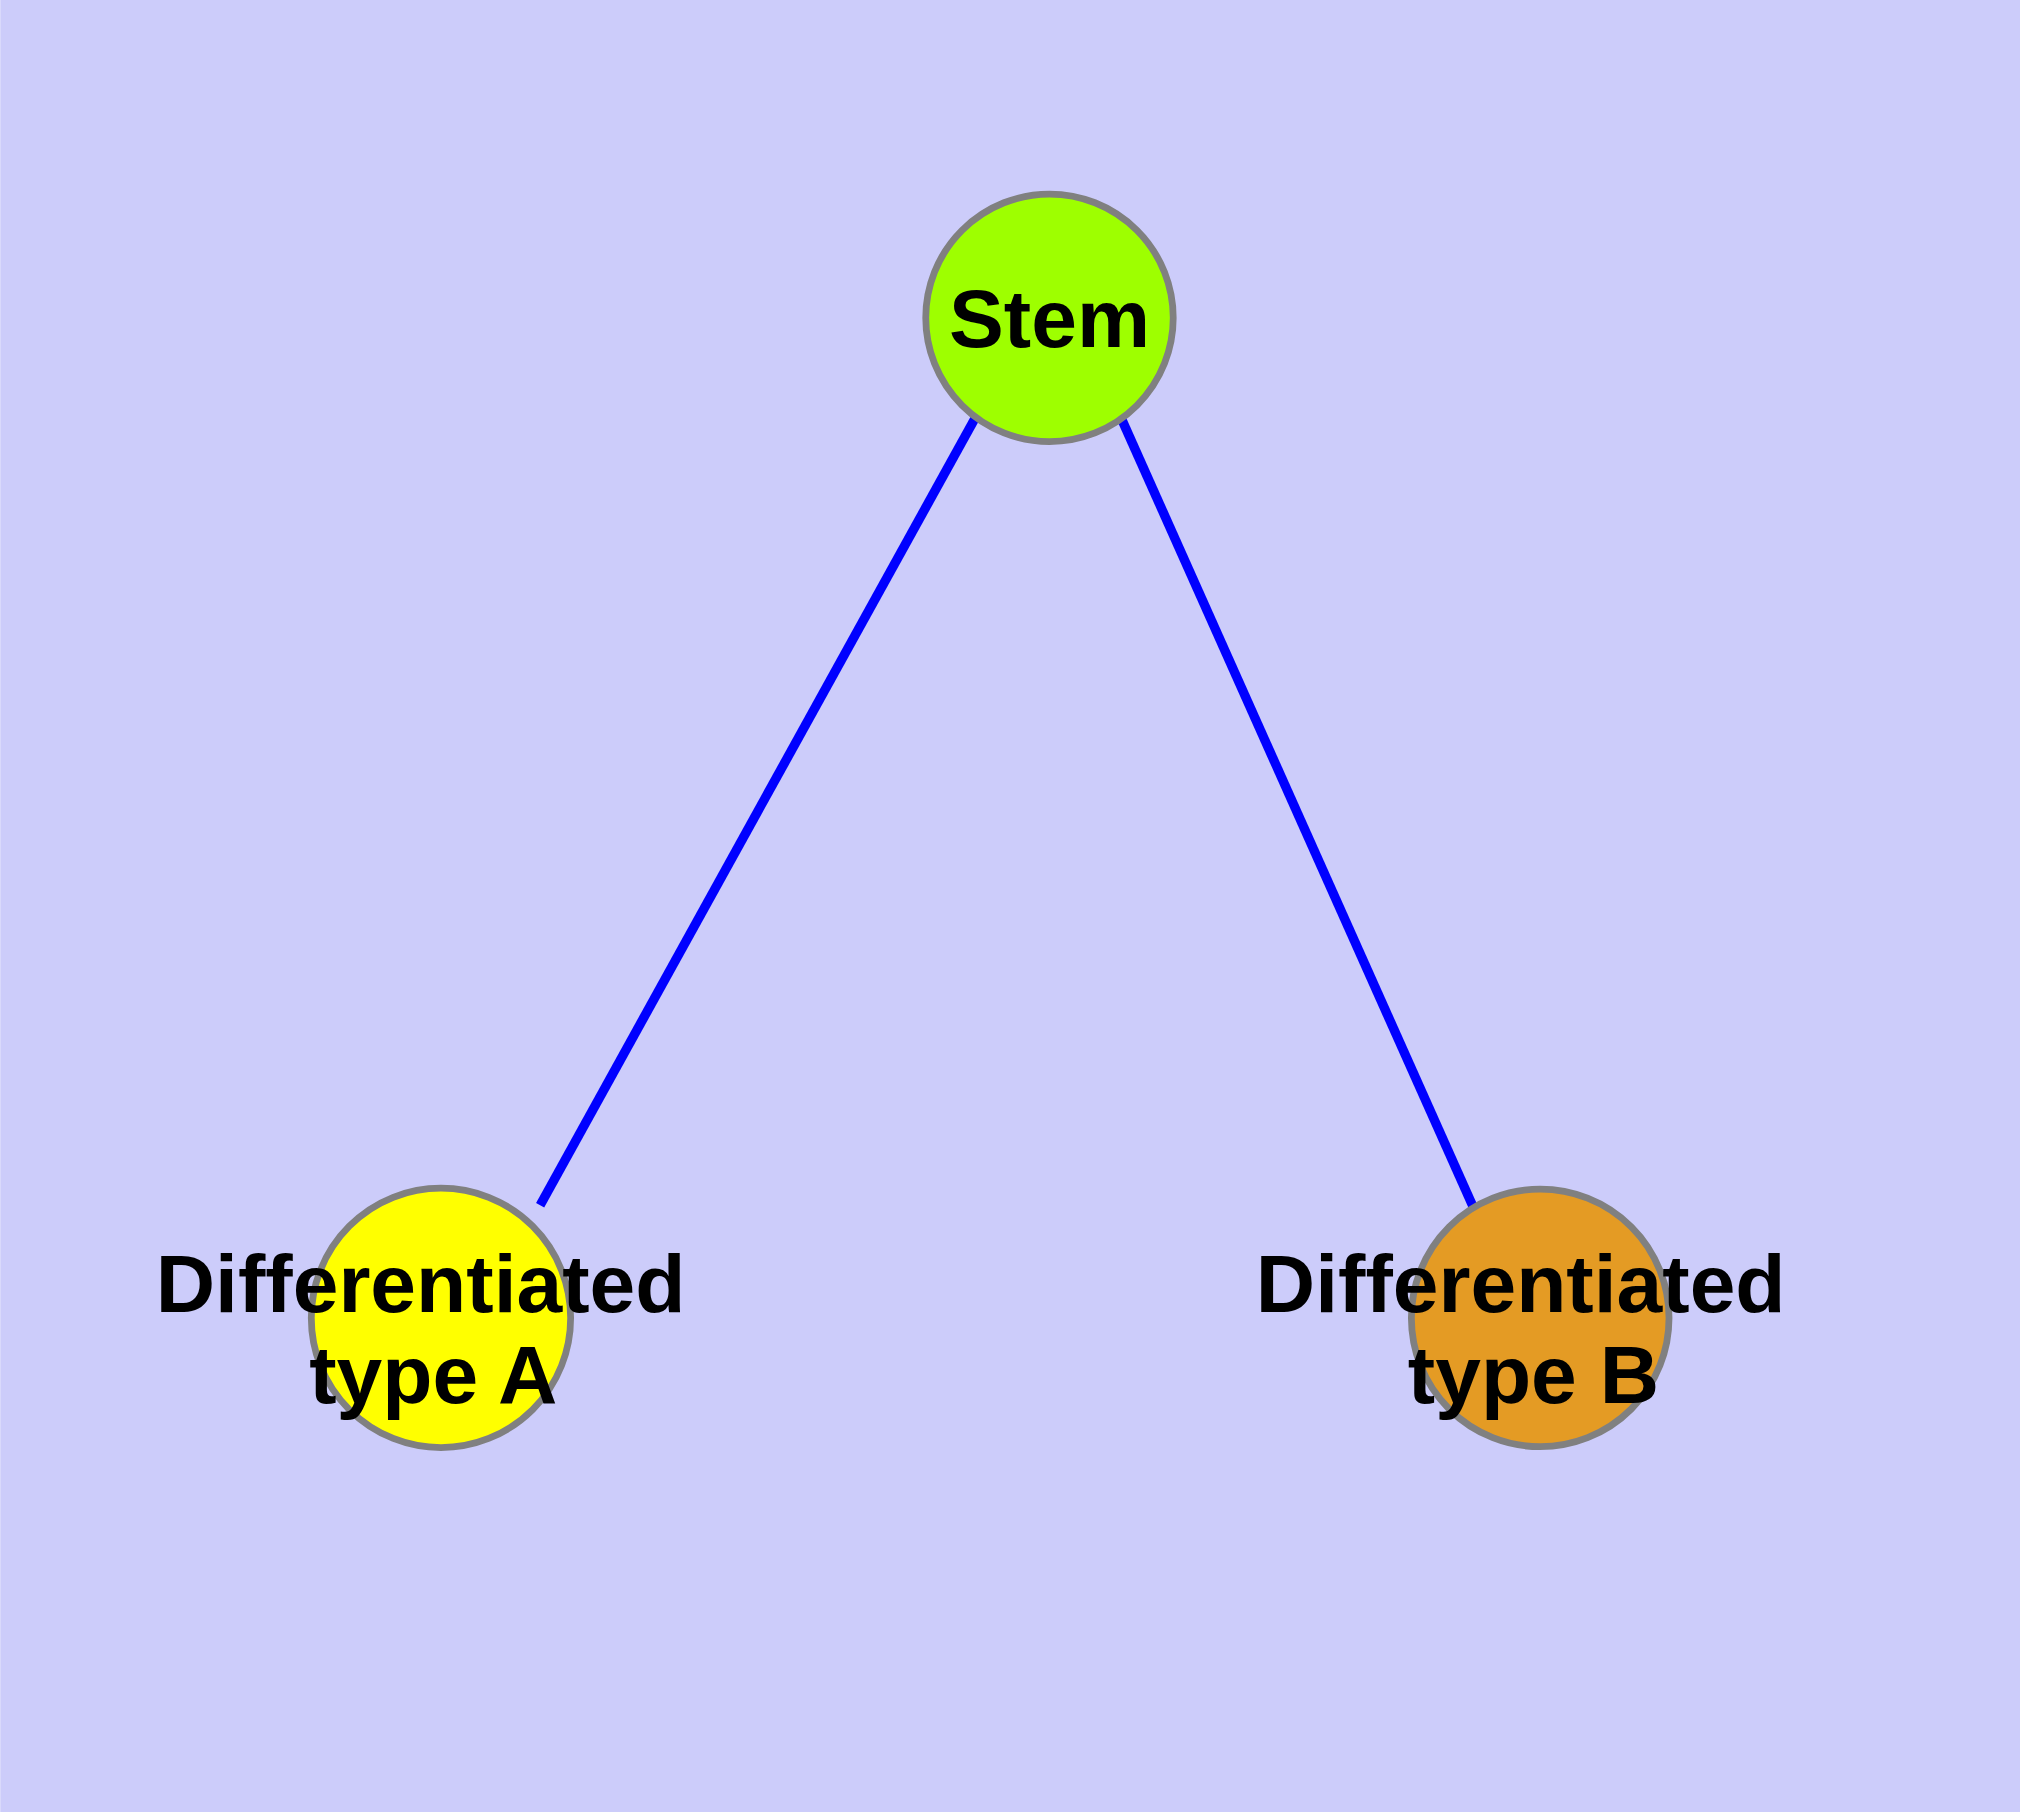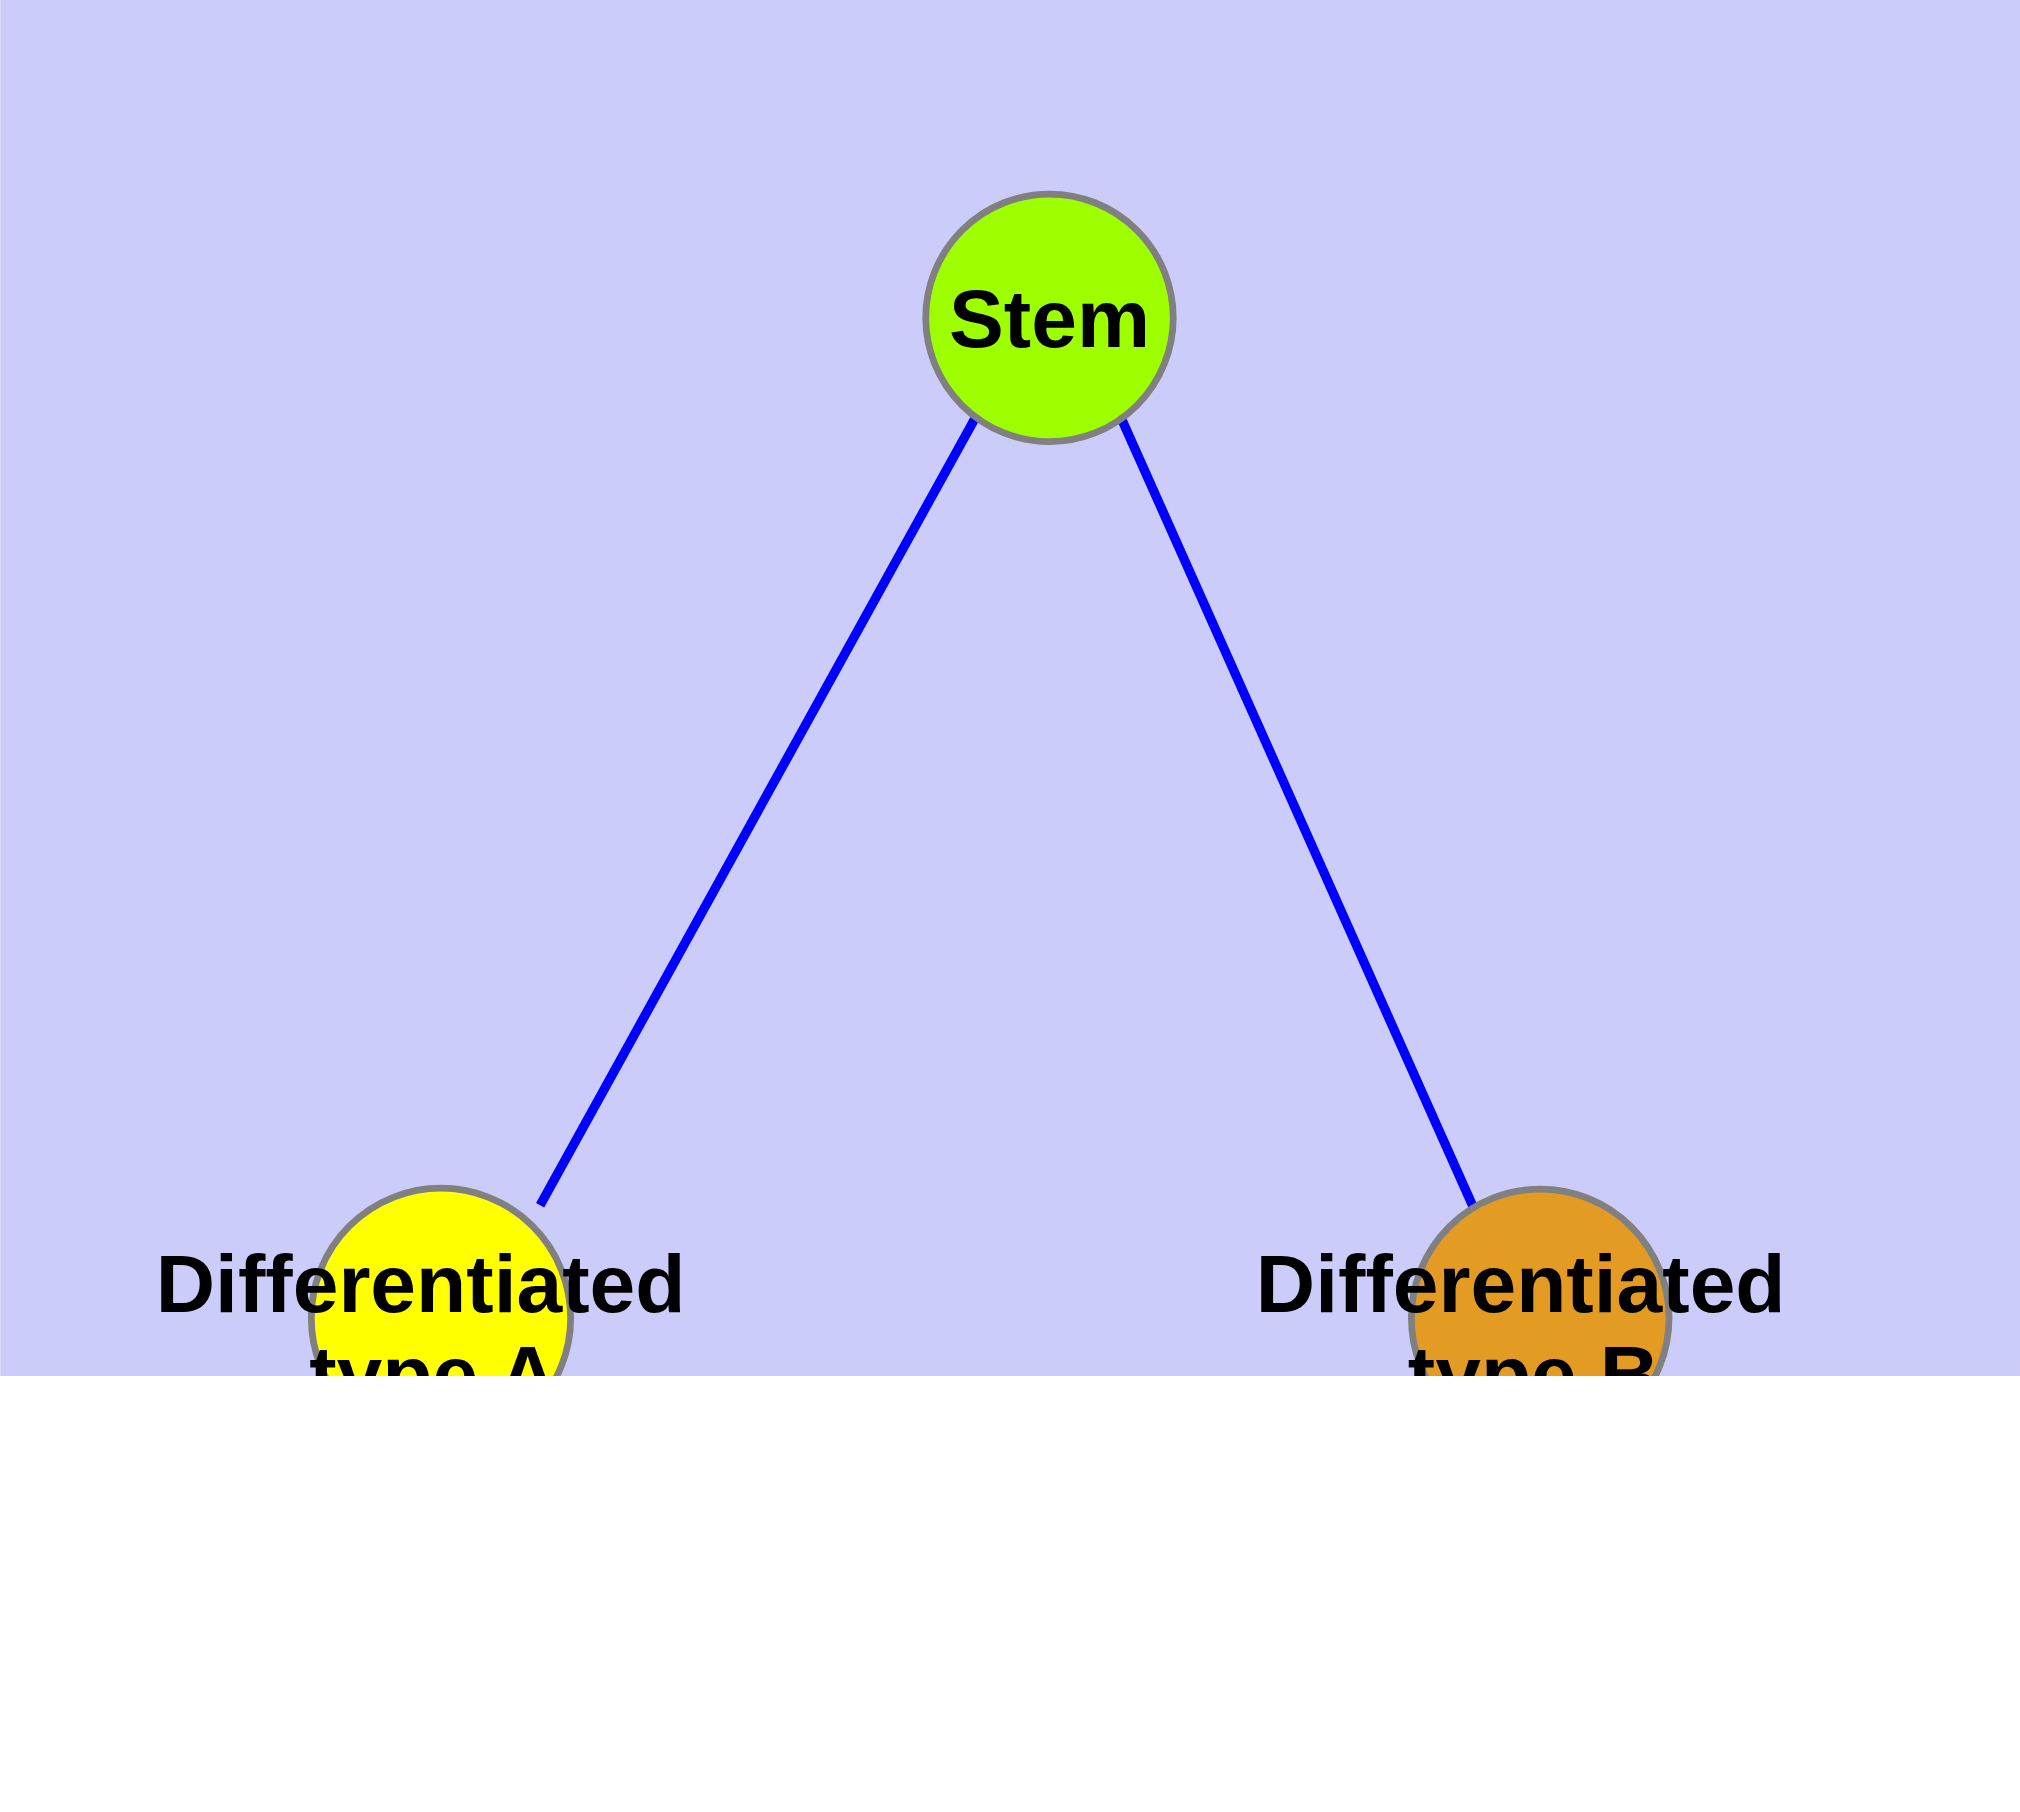--- a/index.html
+++ b/index.html
@@ -3,21 +3,21 @@
 <meta charset="utf-8">
 <style>
   html, body {
     margin: 0;
     padding: 0;
     background: #ffffff;
   }
   #canvas {
     position: relative;
     width: 2021px;
-    height: 1376px;
+    height: 1812px;
     overflow: hidden;
     font-family: "Liberation Sans", sans-serif;
   }
   #graph-svg {
     position: absolute;
     top: 0;
     left: 0;
     width: 2021px;
     height: 1812px;
     display: block;

